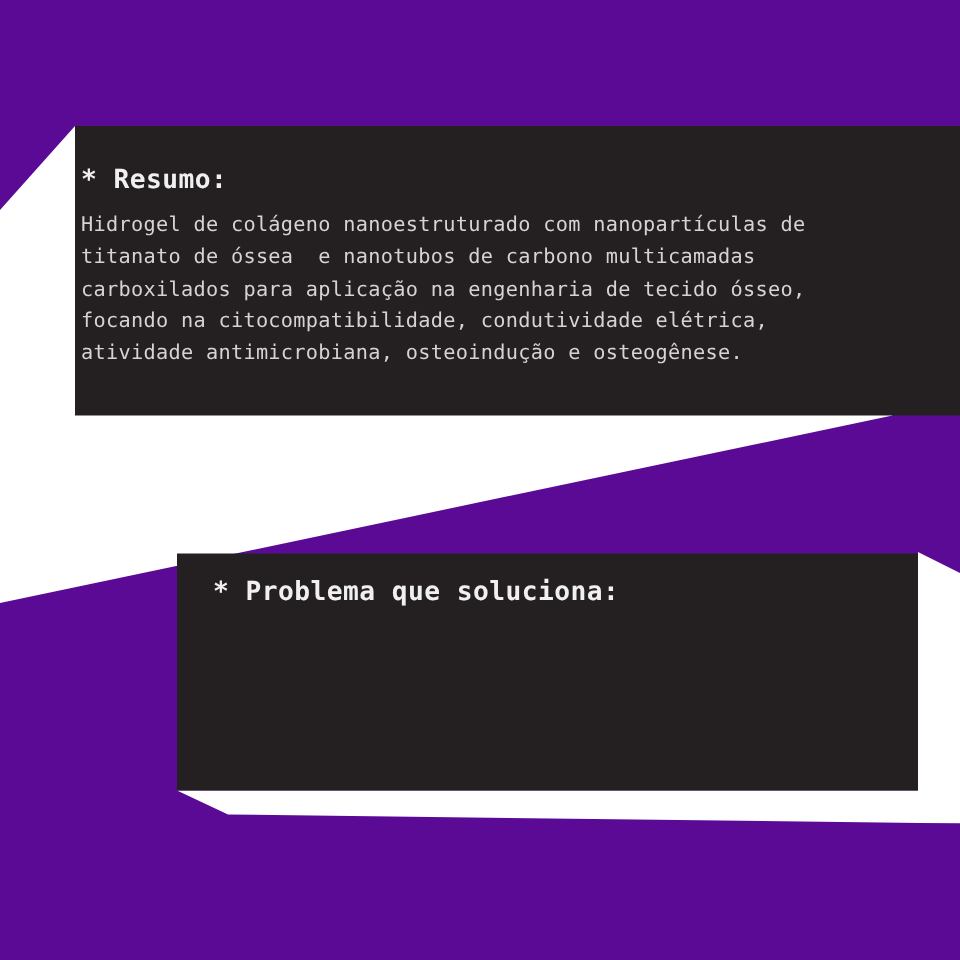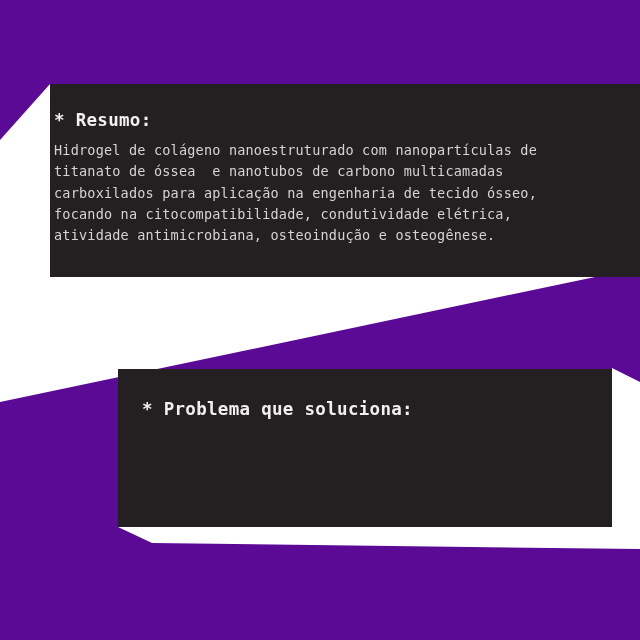--- a/index.html
+++ b/index.html
@@ -37,21 +37,21 @@
     top: 84px;
     width: 623px;
     height: 193px;
     padding: 25px 16px 0 4px;
   }
   .panel-problema {
     left: 118px;
     top: 369px;
     width: 494px;
     height: 158px;
-    padding: 29px 24px 0 24px;
+    padding: 15px 24px 0 24px;
   }
   .panel h2 {
     margin: 0 0 9px 0;
     font-size: 17.5px;
     line-height: 22px;
     font-weight: bold;
     letter-spacing: 0.3px;
     color: var(--heading, #F1F0F0);
     font-family: inherit;
   }

